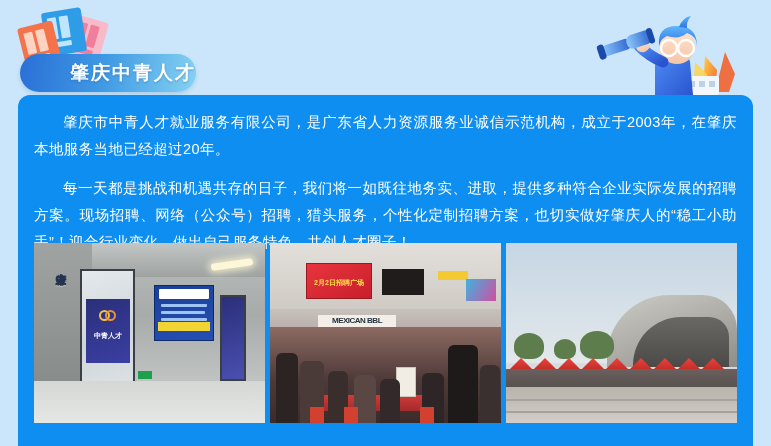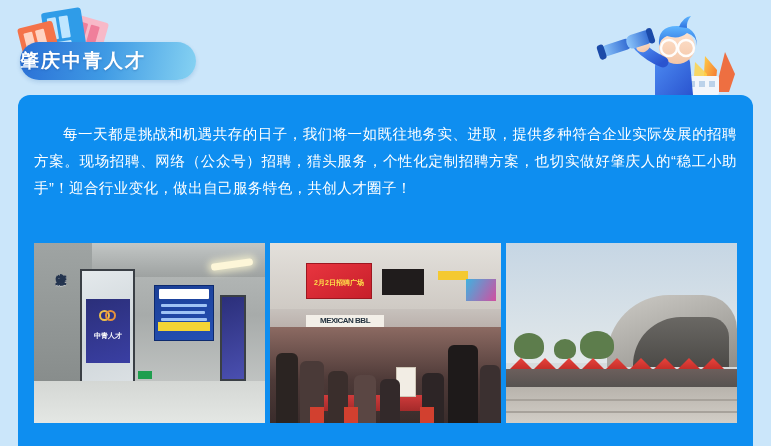--- a/index.html
+++ b/index.html
@@ -57,27 +57,27 @@
     position: absolute;
     border-radius: 1px;
   }
   .deco-card .bar.b1 { left: 5px; top: 6px; width: 9px; height: 22px; }
   .deco-card .bar.b2 { left: 17px; top: 6px; width: 9px; height: 22px; }
   .deco-card .bar.b3 { left: 5px; top: 31px; width: 21px; height: 5px; }
 
   
   #title-pill {
     position: absolute;
-    left: 20px; top: 42px;
+    left: 20px; top: 54px;
     width: 176px; height: 38px;
     border-radius: 19px;
     background: linear-gradient(100deg, #2a6fd6 0%, #3f9ae4 48%, #86d2f2 100%);
     display: flex;
     align-items: center;
-    justify-content: flex-start;
+    justify-content: flex-end;
     box-shadow: 0 2px 4px rgba(30,90,160,.18);
   }
   #title-pill-text {
     color: #ffffff;
     font-size: 19px;
     font-weight: bold;
     letter-spacing: 2px;
     text-shadow: 0 1px 2px rgba(20,70,140,.35);
   }
 
@@ -222,21 +222,21 @@
   }
   #photo-mall .shop-yellow {
     position: absolute; left: 168px; top: 28px; width: 30px; height: 9px;
     background: #f4c931;
   }
   #photo-mall .screen {
     position: absolute; left: 196px; top: 36px; width: 30px; height: 22px;
     background: linear-gradient(120deg,#3fb2e0,#d14fa0);
   }
   #photo-mall .mex-sign {
-    position: absolute; left: 36px; top: 72px; width: 78px; height: 12px;
+    position: absolute; left: 48px; top: 72px; width: 78px; height: 12px;
     background: #f3efe8;
     color: #25333f; font-size: 8px; font-weight: bold;
     text-align: center; line-height: 12px; letter-spacing: -0.5px;
   }
   #photo-mall .crowd {
     position: absolute; left: 0; bottom: 0; width: 231px; height: 96px;
     background: linear-gradient(#8c6a62 0%, #4e3a38 55%, #3a2c2b 100%);
   }
   #photo-mall .person {
     position: absolute; bottom: 0; border-radius: 6px 6px 0 0;
@@ -371,20 +371,21 @@
     <g transform="rotate(-18 48 42)">
       <rect x="8" y="34" width="30" height="11" rx="5" fill="url(#gScope)"></rect>
       <rect x="34" y="32" width="26" height="14" rx="6" fill="url(#gScope)"></rect>
       <rect x="4" y="32" width="7" height="15" rx="3" fill="#1b4aa8"></rect>
       <rect x="56" y="31" width="6" height="16" rx="3" fill="#1b4aa8"></rect>
     </g>
   </svg>
 </div>
 
 <div id="content-panel">
+  <p class="para" id="para-1">肇庆市中青人才就业服务有限公司，是广东省人力资源服务业诚信示范机构，成立于2003年，在肇庆本地服务当地已经超过20年。</p>
   <p class="para" id="para-2">每一天都是挑战和机遇共存的日子，我们将一如既往地务实、进取，提供多种符合企业实际发展的招聘方案。现场招聘、网络（公众号）招聘，猎头服务，个性化定制招聘方案，也切实做好肇庆人的“稳工小助手”！迎合行业变化，做出自己服务特色，共创人才圈子！</p>
 </div>
 
 <div id="photo-row">
 
   <div class="photo" id="photo-office">
     <div class="ceiling"></div>
     <div class="wall-left"></div>
     <div class="lamp"></div>
     <div class="wall-vert-text">肇庆中青人才</div>

